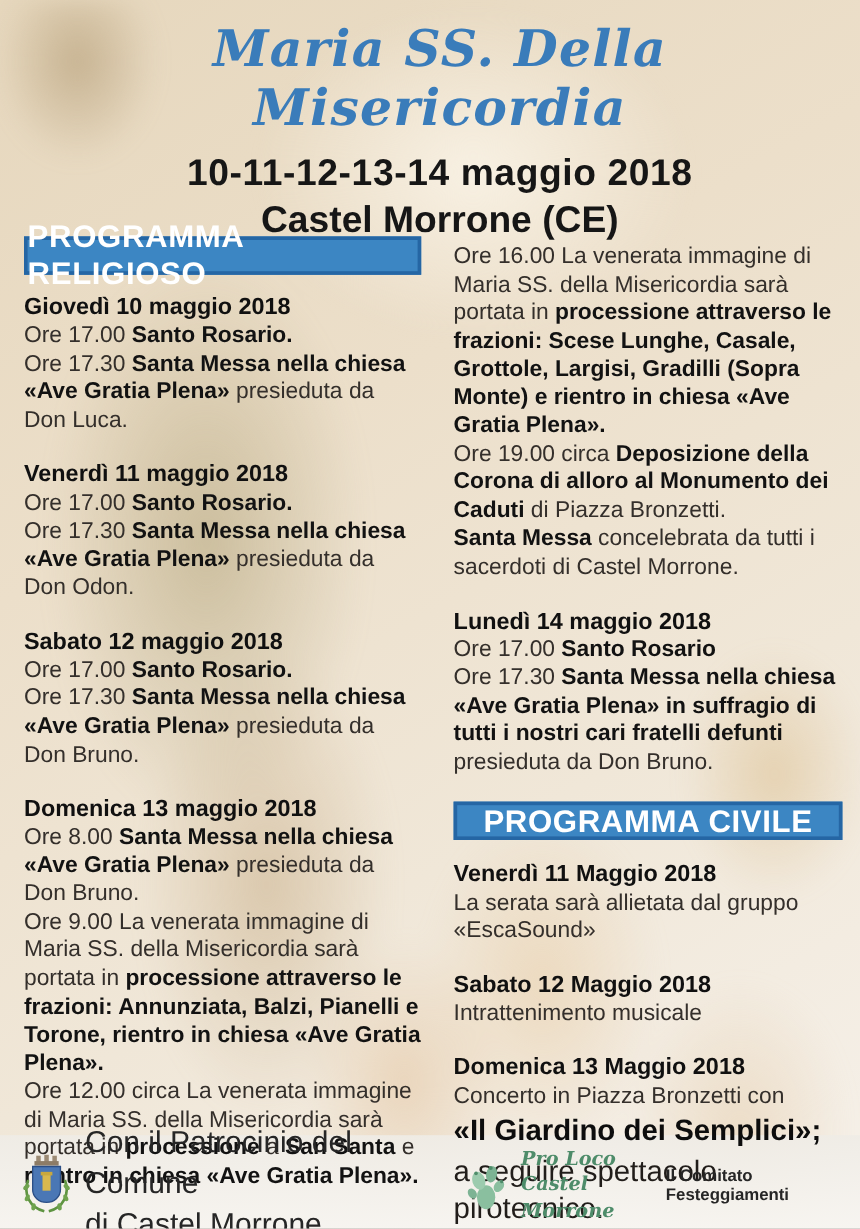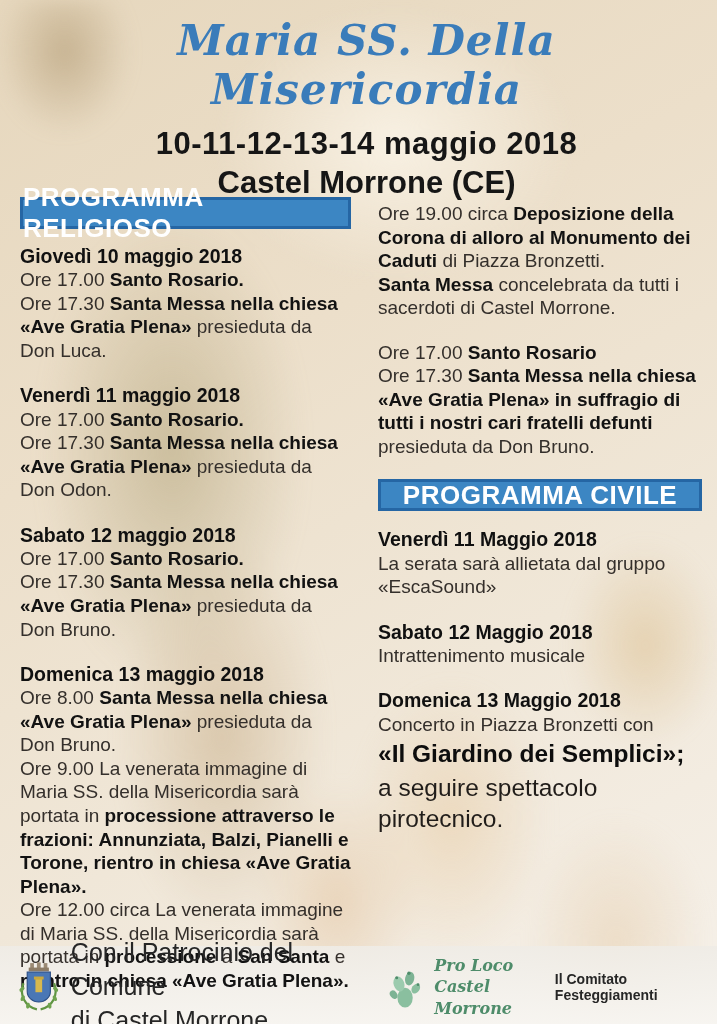--- a/index.html
+++ b/index.html
@@ -104,24 +104,26 @@
           <div class="item"><span>Ore 8.00 </span><span class="b">Santa Messa nella chiesa «Ave Gratia Plena»</span><span> presieduta da Don Bruno.</span></div>
           <div class="item"><span>Ore 9.00 La venerata immagine di Maria SS. della Misericordia sarà portata in </span><span class="b">processione attraverso le frazioni: Annunziata, Balzi, Pianelli e Torone, rientro in chiesa «Ave Gratia Plena».</span></div>
           <div class="item"><span>Ore 12.00 circa La venerata immagine di Maria SS. della Misericordia sarà portata in </span><span class="b">processione</span><span> a </span><span class="b">San Santa</span><span> e </span><span class="b">rientro in chiesa «Ave Gratia Plena».</span></div>
         </div>
       </div>
   </section>
 
   <section class="column right">
     <div class="blocks topblocks">
         <div class="block">
+          <div class="item"><span>Ore 16.00 La venerata immagine di Maria SS. della Misericordia sarà portata in </span><span class="b">processione attraverso le frazioni: Scese Lunghe, Casale, Grottole, Largisi, Gradilli (Sopra Monte) e rientro in chiesa «Ave Gratia Plena».</span></div>
           <div class="item"><span>Ore 19.00 circa </span><span class="b">Deposizione della Corona di alloro al Monumento dei Caduti</span><span> di Piazza Bronzetti.</span></div>
           <div class="item"><span class="b">Santa Messa</span><span> concelebrata da tutti i sacerdoti di Castel Morrone.</span></div>
         </div>
         <div class="block">
+          <div class="heading">Lunedì 14 maggio 2018</div>
           <div class="item"><span>Ore 17.00 </span><span class="b">Santo Rosario</span></div>
           <div class="item"><span>Ore 17.30 </span><span class="b">Santa Messa nella chiesa «Ave Gratia Plena» in suffragio di tutti i nostri cari fratelli defunti</span><span> presieduta da Don Bruno.</span></div>
         </div>
       </div>
     <div class="banner">
       <span>PROGRAMMA CIVILE</span>
     </div>
     <div class="blocks">
         <div class="block">
           <div class="heading">Venerdì 11 Maggio 2018</div>

